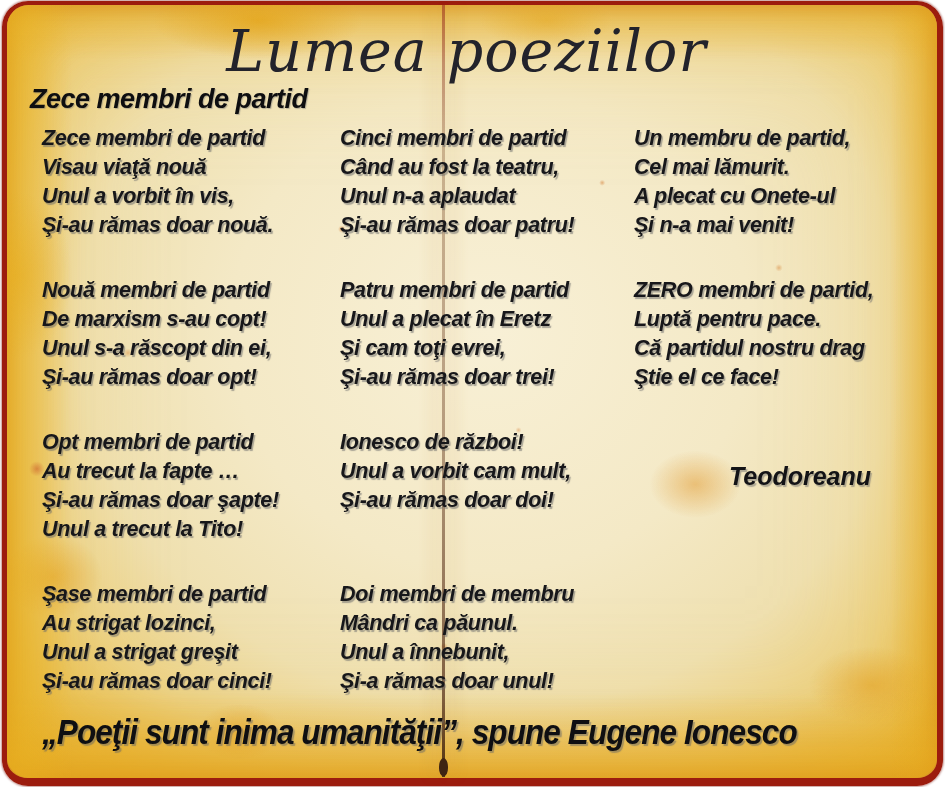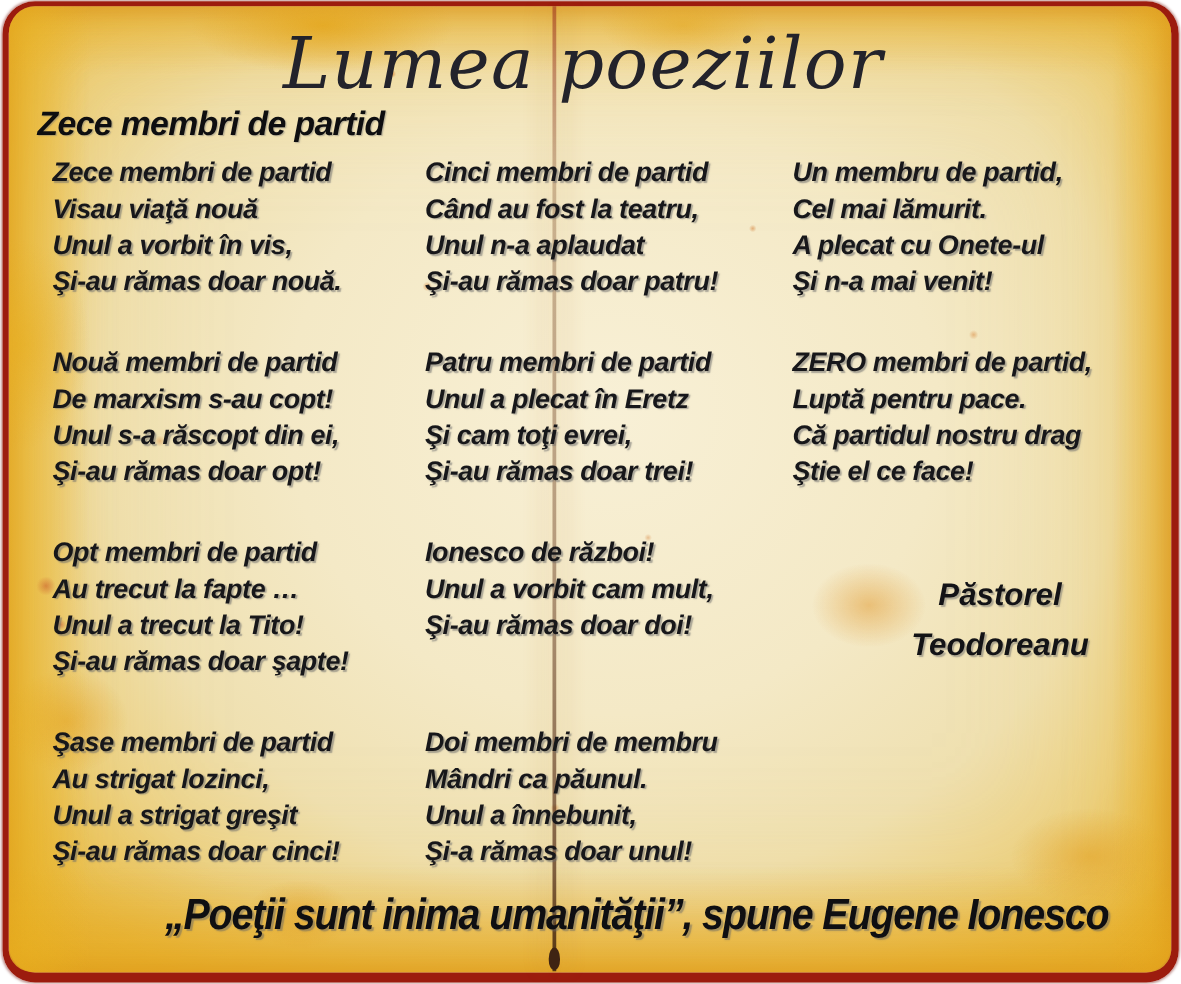--- a/index.html
+++ b/index.html
@@ -86,21 +86,21 @@
     white-space:nowrap;
     text-shadow:1.5px 1.5px 1px rgba(105,105,105,0.55);
   }
   .signature {
     padding-top:28px; margin-left:66px; width:200px; text-align:center;
     font-size:25px; font-weight:bold; font-style:italic;
     line-height:40px; color:#131316;
     text-shadow:1.5px 1.5px 1px rgba(105,105,105,0.5);
   }
   .footer {
-    position:absolute; top:712px; left:0; right:16px; text-align:right;
+    position:absolute; top:712px; left:0; right:4px; text-align:left;
   }
   .footer span {
     display:inline-block;
     font-size:35px; font-weight:bold; font-style:italic;
     letter-spacing:-1px; color:#0f0f12;
     transform:scaleX(0.9); transform-origin:center;
     text-shadow:2px 2px 1px rgba(100,100,100,0.5);
   }
 </style>
 </head>
@@ -125,22 +125,22 @@
   <div class="stanza">
     <div>Nouă membri de partid</div>
     <div>De marxism s-au copt!</div>
     <div>Unul s-a răscopt din ei,</div>
     <div>Şi-au rămas doar opt!</div>
   </div>
 
   <div class="stanza">
     <div>Opt membri de partid</div>
     <div>Au trecut la fapte …</div>
+    <div>Şi-au rămas doar şapte!</div>
     <div>Unul a trecut la Tito!</div>
-    <div>Şi-au rămas doar şapte!</div>
   </div>
 
 
   <div class="stanza">
     <div>Şase membri de partid</div>
     <div>Au strigat lozinci,</div>
     <div>Unul a strigat greşit</div>
     <div>Şi-au rămas doar cinci!</div>
   </div>
 
@@ -179,21 +179,20 @@
   </div>
 
   <div class="stanza">
     <div>ZERO membri de partid,</div>
     <div>Luptă pentru pace.</div>
     <div>Că partidul nostru drag</div>
     <div>Ştie el ce face!</div>
   </div>
 
   <div class="signature">
-    <div>Păstorel</div>
     <div>Teodoreanu</div>
   </div>
 
 </div>
 
 <div class="footer">
   <span>„Poeţii sunt inima umanităţii”, spune Eugene Ionesco</span>
 </div>
 
 </body></html>

